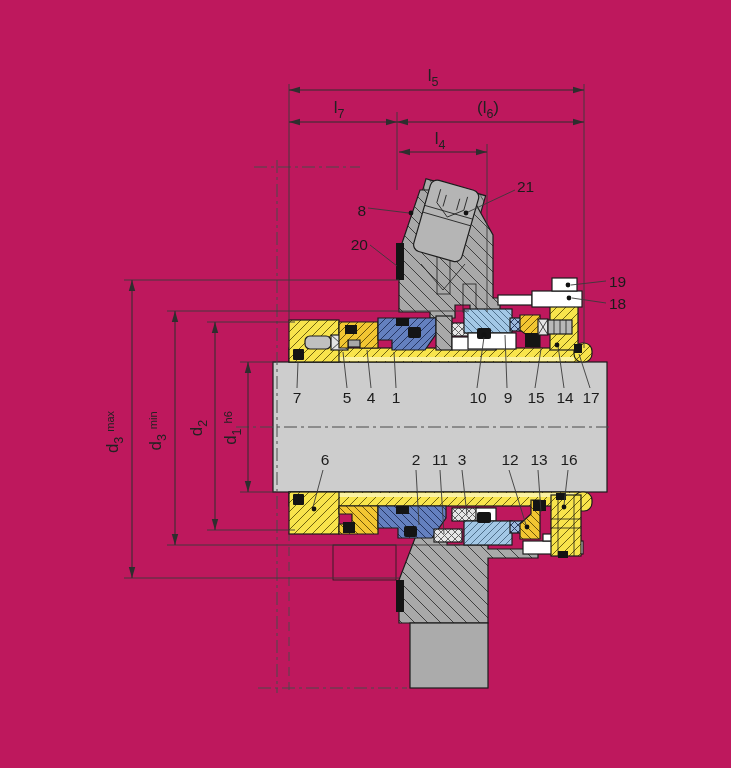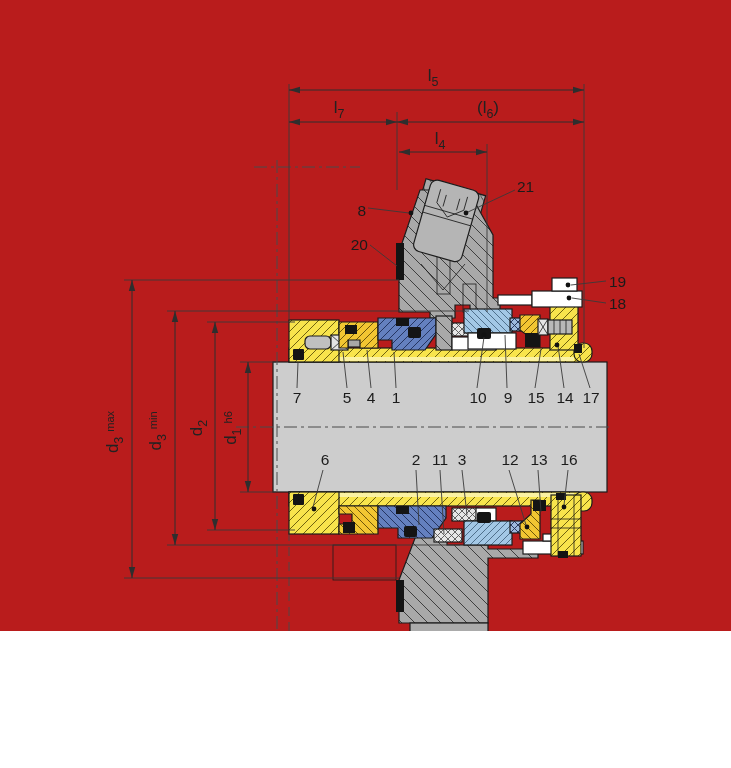--- a/index.html
+++ b/index.html
@@ -1,16 +1,16 @@
 <!DOCTYPE html>
 <html><head>
 <meta charset="utf-8">
 <style>
   html,body{margin:0;padding:0;background:#fff;}
-  .canvas{position:relative;width:731px;height:631px;background:#b91c1c;overflow:hidden;
+  .canvas{position:relative;width:731px;height:768px;background:#be185d;overflow:hidden;
           font-family:"Liberation Sans","DejaVu Sans",sans-serif;}
   svg{display:block}
   .ln{stroke:#2e2e2e;stroke-width:1;fill:none}
   .ext{stroke:#3a3a3a;stroke-width:0.9;fill:none}
   .cl{stroke:#4a4a4a;stroke-width:1;fill:none;stroke-dasharray:13 4 3 4}
   .dsh{stroke:#4a4a4a;stroke-width:0.9;fill:none;stroke-dasharray:9 6}
   .o{stroke:#1c1c1c;stroke-width:1.2}
   .thin{stroke:#1c1c1c;stroke-width:0.8;fill:none}
   .arr{fill:#2e2e2e;stroke:none}
   .dot{fill:#111;stroke:none}

